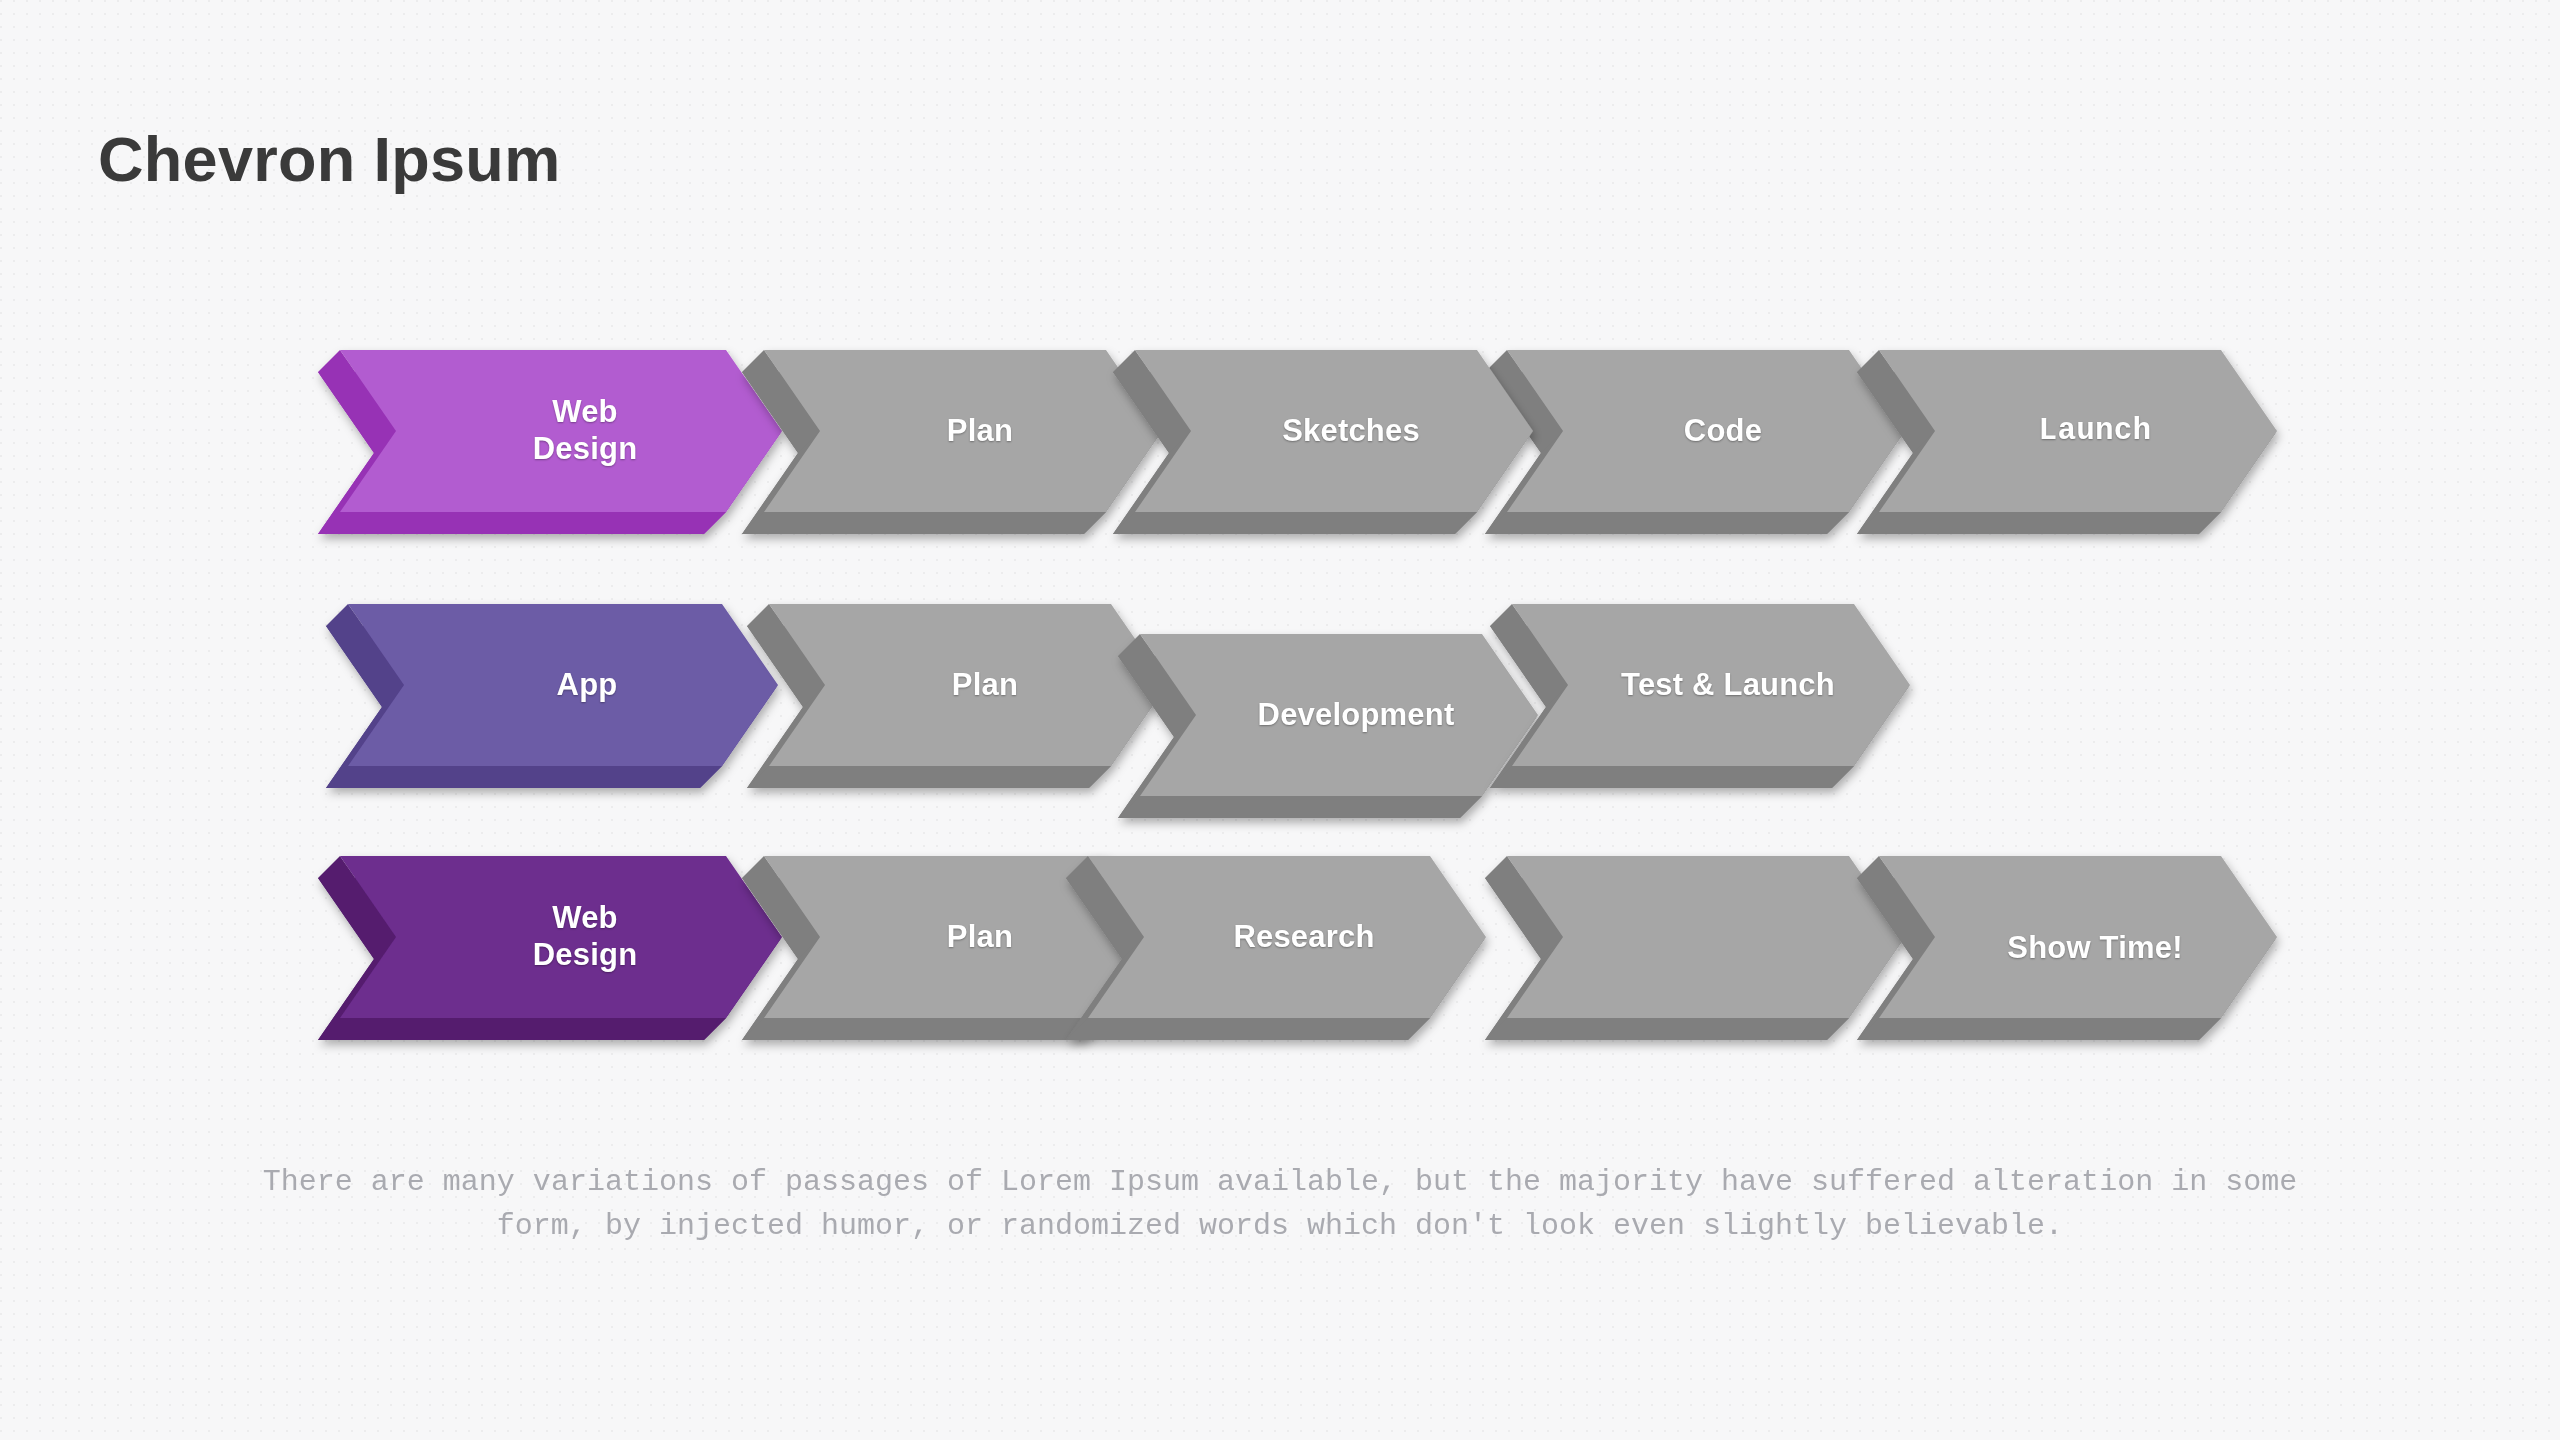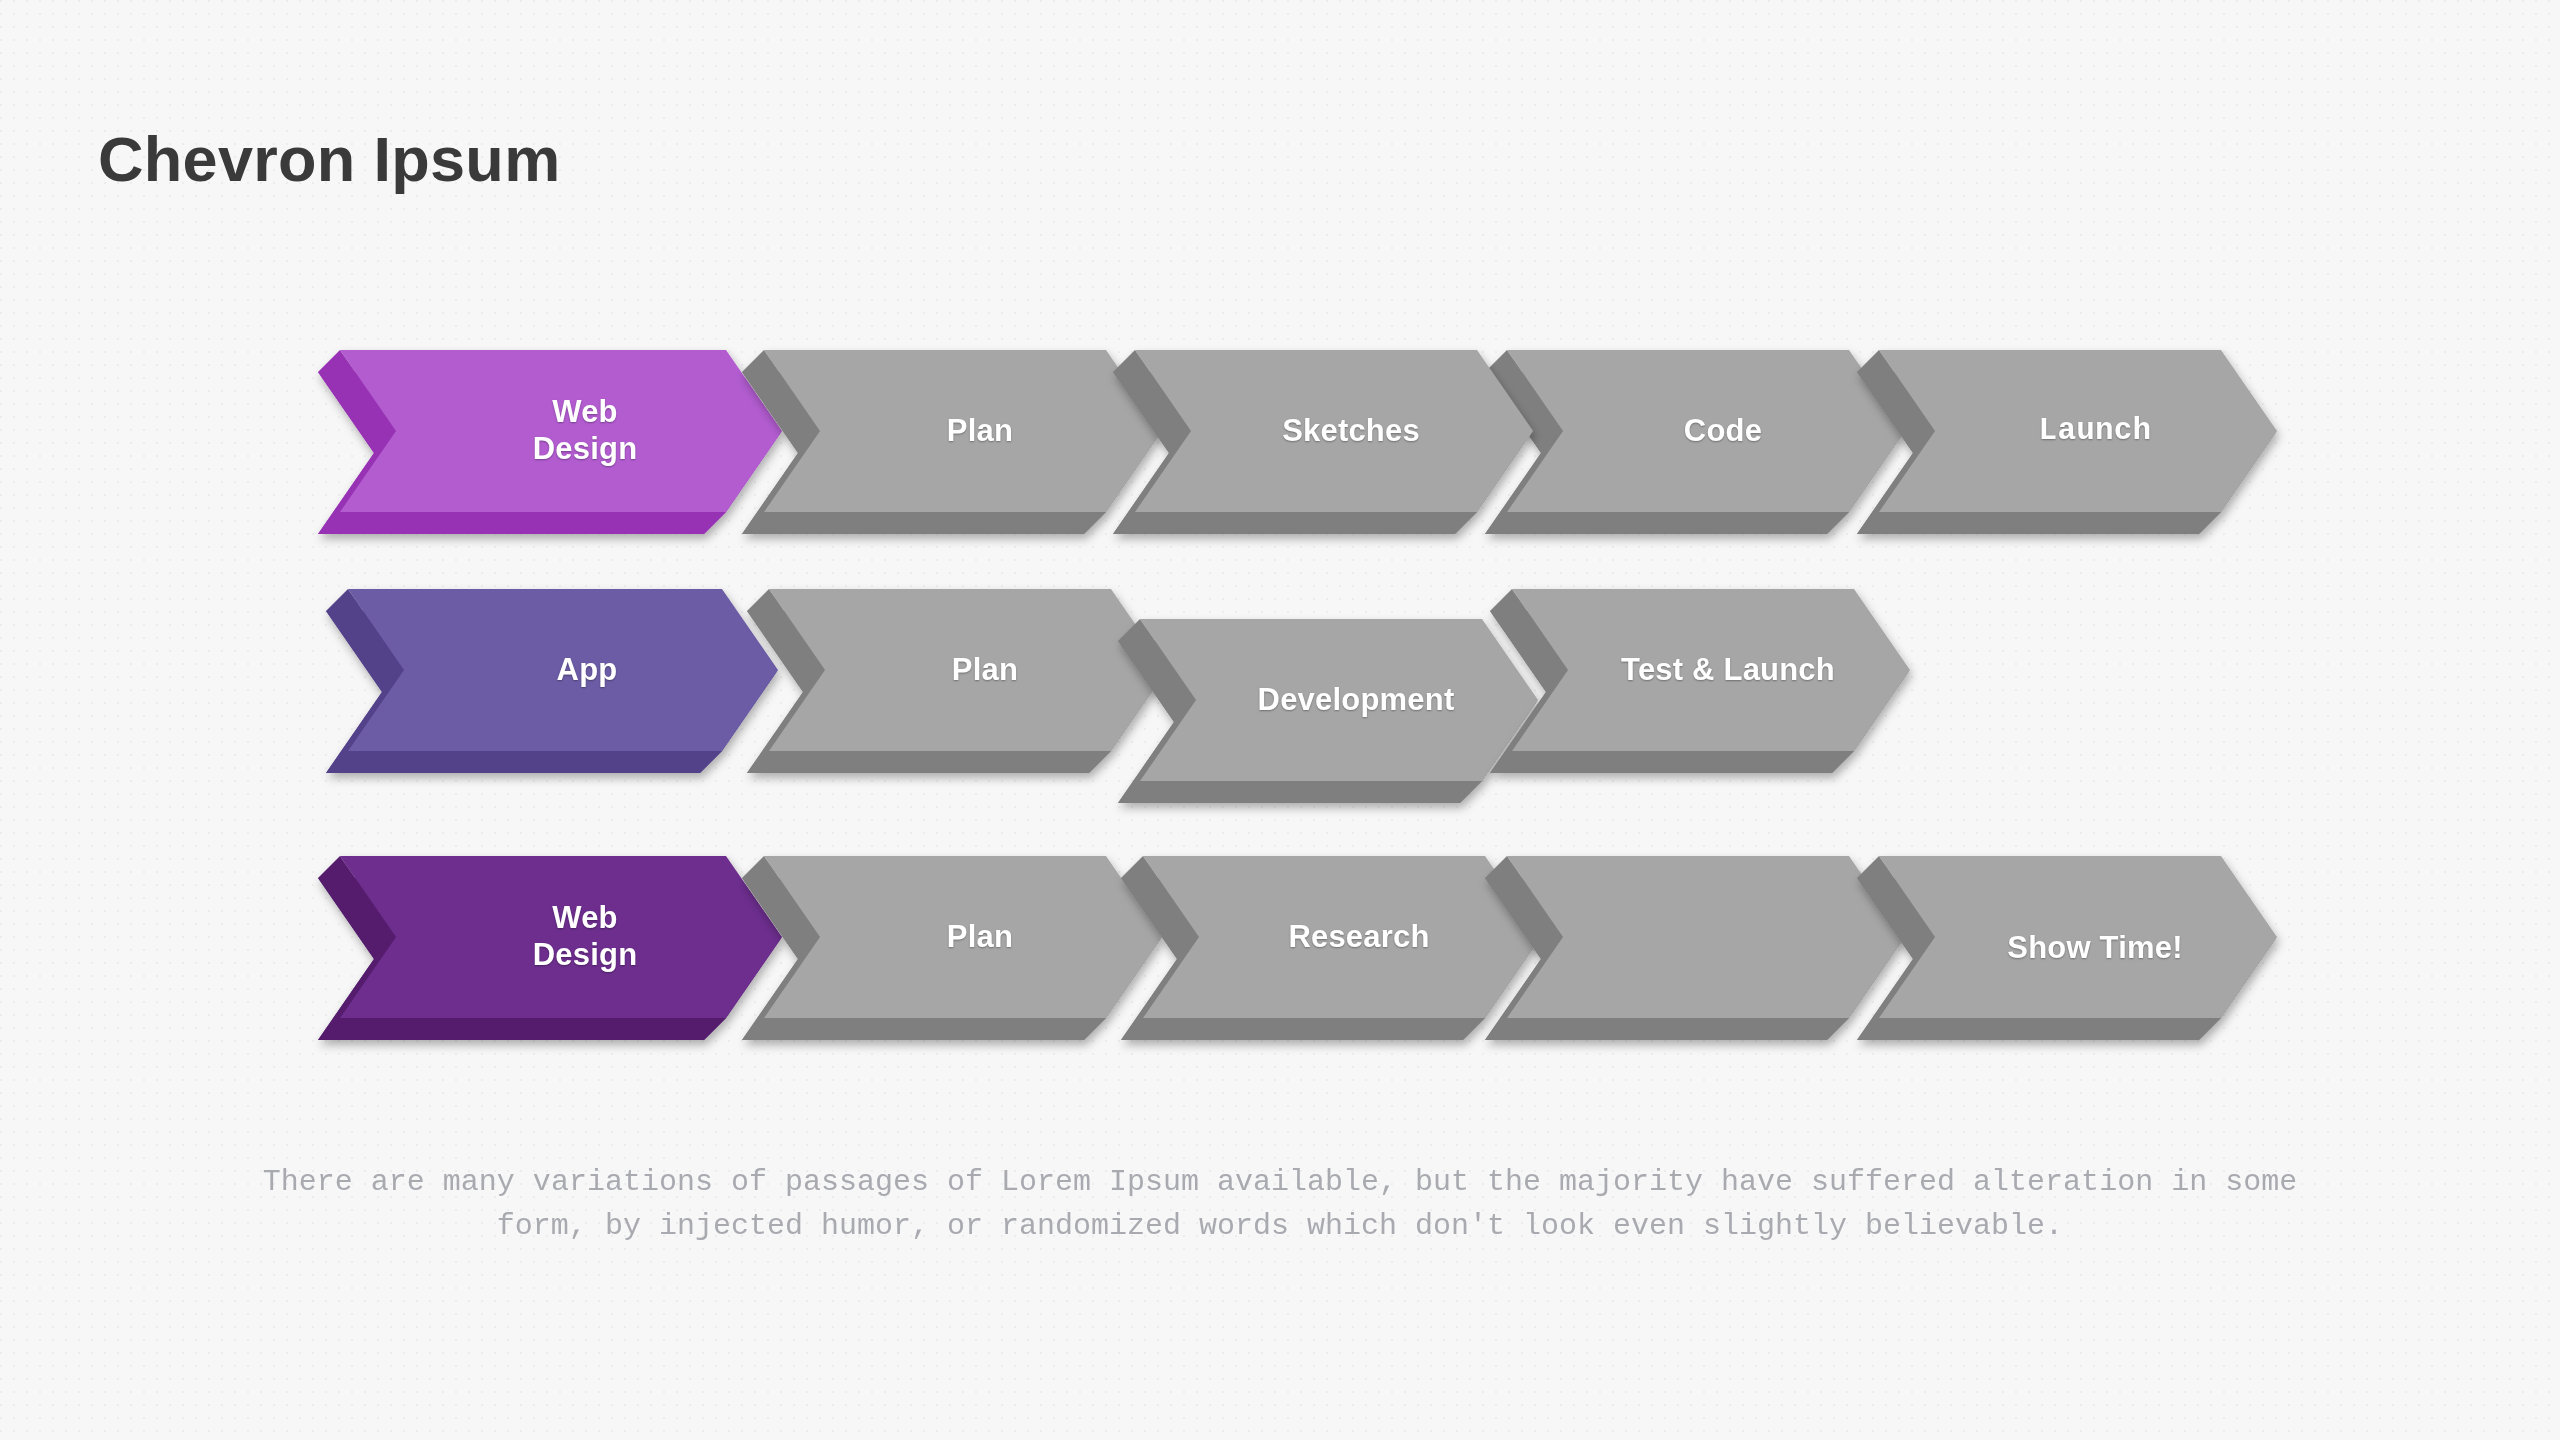--- a/index.html
+++ b/index.html
@@ -43,21 +43,21 @@
     width: 2560px;
     height: 1364px;
   }
   .chev-row {
     position: absolute;
     left: 0;
     width: 2560px;
     height: 200px;
   }
   .chev-row.r0 { top: 350px; }
-  .chev-row.r1 { top: 589px; }
+  .chev-row.r1 { top: 604px; }
   .chev-row.r2 { top: 856px; }
 
   .chev {
     position: absolute;
     top: 0;
   }
   .chev svg {
     display: block;
     overflow: visible;
   }
@@ -305,21 +305,21 @@
               <polygon points="0.0,22.0 342.0,22.0 398.0,103.0 342.0,184.0 0.0,184.0 56.0,103.0" fill="#7f7f7f"></polygon>
               <polygon points="22.0,0.0 78.0,81.0 56.0,103.0 0.0,22.0" fill="#7f7f7f"></polygon>
               <polygon points="22.0,162.0 78.0,81.0 56.0,103.0 0.0,184.0" fill="#7f7f7f"></polygon>
               <polygon points="364.0,162.0 22.0,162.0 0.0,184.0 342.0,184.0" fill="#7f7f7f"></polygon>
               <polygon points="420.0,81.0 364.0,162.0 342.0,184.0 398.0,103.0" fill="#7f7f7f"></polygon>
               <polygon points="22.0,0.0 364.0,0.0 420.0,81.0 364.0,162.0 22.0,162.0 78.0,81.0" fill="#a6a6a6"></polygon>
             </g>
           </svg>
           <div class="chev-label" style="width: 420px;">Plan</div>
         </div>
-        <div class="chev" style="left: 1121px; width: 420px;">
+        <div class="chev" style="left: 1066px; width: 420px;">
           <svg width="426" height="194" viewBox="0 0 426 194">
             <defs>
               <filter id="sh2_2" x="-20%" y="-20%" width="160%" height="170%">
                 <feDropShadow dx="2" dy="5" stdDeviation="5" flood-color="#000000" flood-opacity="0.30"></feDropShadow>
               </filter>
             </defs>
             <g filter="url(#sh2_2)">
               <polygon points="0.0,22.0 342.0,22.0 398.0,103.0 342.0,184.0 0.0,184.0 56.0,103.0" fill="#7f7f7f"></polygon>
               <polygon points="22.0,0.0 78.0,81.0 56.0,103.0 0.0,22.0" fill="#7f7f7f"></polygon>
               <polygon points="22.0,162.0 78.0,81.0 56.0,103.0 0.0,184.0" fill="#7f7f7f"></polygon>

